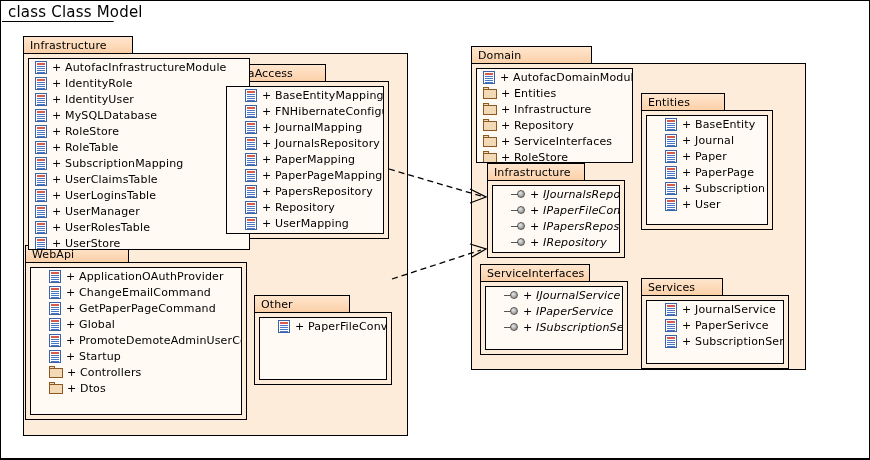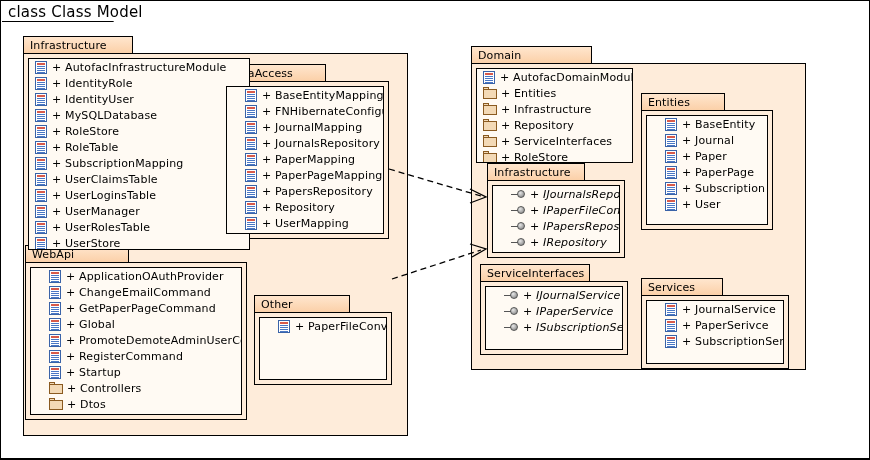--- a/index.html
+++ b/index.html
@@ -399,24 +399,20 @@
           <div class="item">
             <span class="ico ico-class"></span>
             <span class="item-label">+ Global</span>
           </div>
           <div class="item">
             <span class="ico ico-class"></span>
             <span class="item-label">+ PromoteDemoteAdminUserCommand</span>
           </div>
           <div class="item">
             <span class="ico ico-class"></span>
-            <span class="item-label">+ RegisterCommand</span>
-          </div>
-          <div class="item">
-            <span class="ico ico-class"></span>
             <span class="item-label">+ Startup</span>
           </div>
           <div class="item">
             <span class="ico ico-folder">
               <span class="fld-tab"></span>
               <span class="fld-body"></span>
             </span>
             <span class="item-label">+ Controllers</span>
           </div>
           <div class="item">

